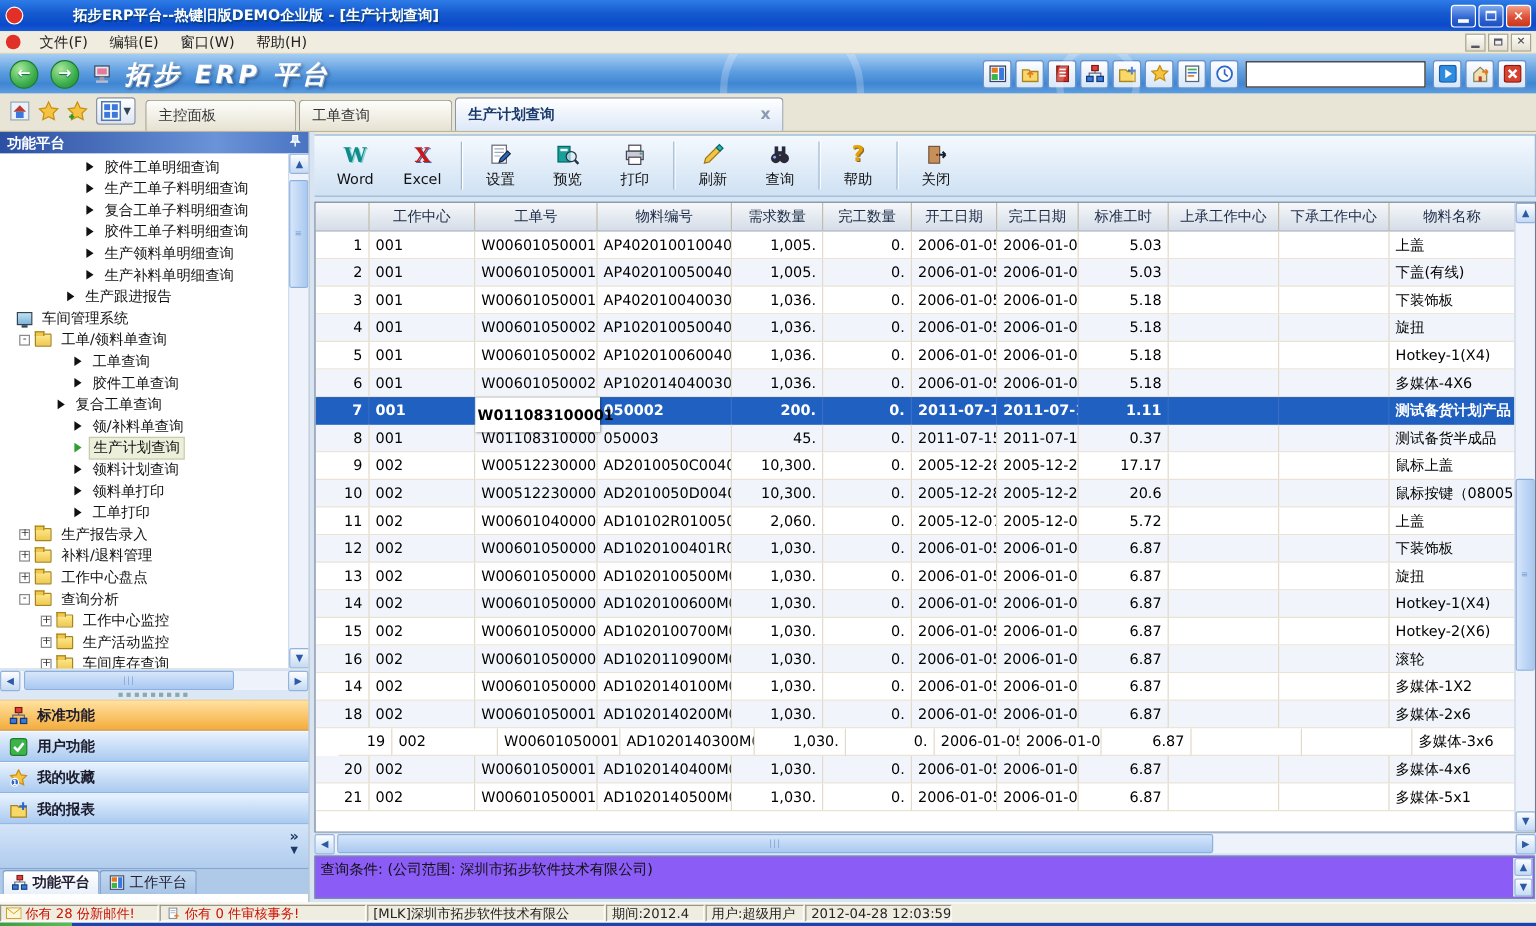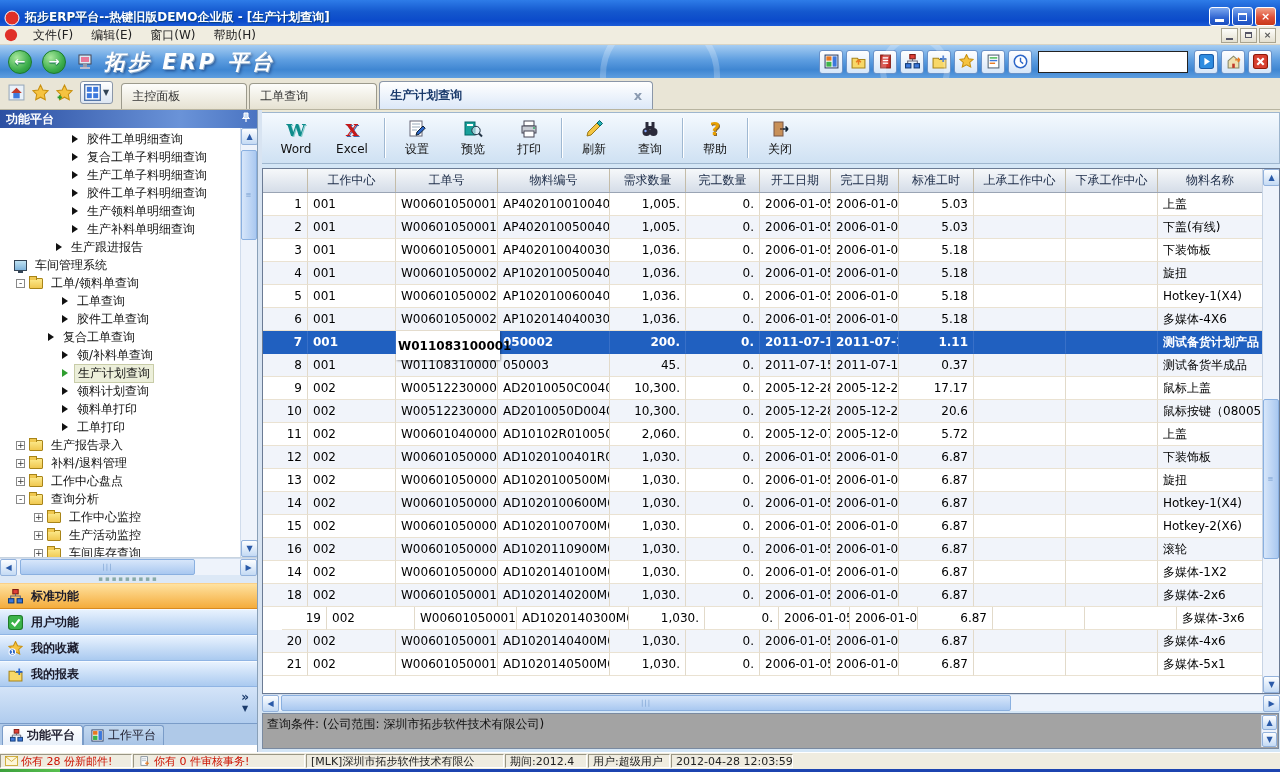--- a/index.html
+++ b/index.html
@@ -3,21 +3,21 @@
 <meta charset="utf-8">
 <style>
 * { margin:0; padding:0; box-sizing:border-box; }
 html,body { background:#555; }
 #app { position:relative; width:1280px; height:772px; overflow:hidden;
   font-family:"DejaVu Sans","Liberation Sans",sans-serif; font-size:12px; background:#ECE9D8; }
 
 
 .titlebar { position:absolute; left:0; top:0; width:1280px; height:26px;
   background:linear-gradient(180deg,#2E7CE8 0%,#1458CE 45%,#0B4ACA 80%,#1C5CD8 100%);
-  display:flex; align-items:flex-end; padding:0 4px; }
+  display:flex; align-items:center; padding:0 4px;gap:36px; }
 .titlebar .ttl { color:#fff; font-weight:bold; font-size:12px; margin-left:5px; text-shadow:1px 1px 1px #0338; }
 .winbtns { margin-left:auto; display:flex; gap:2px; }
 .wbtn { width:21px; height:19px; border-radius:3px; border:1px solid #fff; display:flex; align-items:center; justify-content:center;
   background:linear-gradient(180deg,#7DA9F0,#2E63D0 60%,#1C4FC0); color:#fff; font-weight:bold; font-size:11px; }
 .wbtn.close { background:linear-gradient(180deg,#F2A188,#DE5038 55%,#C83818); }
 .wbtn .bar { width:9px; height:3px; background:#fff; margin-top:8px; }
 .wbtn .sq { width:9px; height:8px; border:1px solid #fff; border-top-width:2px; }
 
 
 .menubar { position:absolute; left:0; top:26px; width:1280px; height:19px; background:#F0EDE0;
@@ -133,21 +133,21 @@
   white-space:nowrap; overflow:hidden; color:#000; flex:none; }
 .td.r { justify-content:flex-end; }
 .trow.sel, .trow.sel .td { background:#2060C0; color:#fff; font-weight:bold; border-right-color:#3870C8; border-bottom-color:#2060C0; }
 .editcell { position:absolute; top:0; height:29px; background:#fff; z-index:5; color:#000; font-weight:bold;
   display:flex; align-items:center; padding:0 2px; box-shadow:1px 1px 2px rgba(0,0,0,.35); }
 .editcell .cursor { width:1px; height:14px; background:#000; margin-left:1px; }
 .tvsb { position:absolute; right:0; top:0; bottom:0; width:17px; background:#EEF3FB; border-left:1px solid #C8D4E4; }
 
 
 .rp-strip3 { height:2px; }
-.querybox { height:36px; background:#a3a3a3; border:1px solid #7A8AA0; margin-right:1px; position:relative; padding:2px 20px 2px 4px; color:#111; }
+.querybox { height:36px; background:#8b5cf6; border:1px solid #7A8AA0; margin-right:1px; position:relative; padding:2px 20px 2px 4px; color:#111; }
 .qsb { position:absolute; right:1px; top:1px; bottom:1px; width:16px; background:#EEF3FB; border-left:1px solid #D0DCEC; }
 .qsb .sb-btn { width:15px; height:15px; left:0; }
 .rp-strip4 { height:3px; }
 
 
 .statusbar { position:absolute; left:0; top:752px; width:1280px; height:17px; background:#EFECE0; border-top:1px solid #fff;
   display:flex; font-size:11px; align-items:stretch; }
 .seg { border:1px solid; border-color:#9A9684 #FFF #FFF #9A9684; margin:1px 1px 1px 0; display:flex; align-items:center;
   padding:0 4px; gap:3px; white-space:nowrap; overflow:hidden; color:#222; flex:none; }
 .seg.grow { flex:1; }
@@ -367,25 +367,25 @@
         </span>
       </div>
       <div class="tree">
         <div class="tree-rows" id="tree">
             <div class="titem" style="padding-left: 72px;">
               <span class="tri"></span>
               <span class="lbl">胶件工单明细查询</span>
             </div>
             <div class="titem" style="padding-left: 72px;">
               <span class="tri"></span>
+              <span class="lbl">生产工单子料明细查询</span>
+            </div>
+            <div class="titem" style="padding-left: 72px;">
+              <span class="tri"></span>
               <span class="lbl">复合工单子料明细查询</span>
-            </div>
-            <div class="titem" style="padding-left: 72px;">
-              <span class="tri"></span>
-              <span class="lbl">生产工单子料明细查询</span>
             </div>
             <div class="titem" style="padding-left: 72px;">
               <span class="tri"></span>
               <span class="lbl">胶件工单子料明细查询</span>
             </div>
             <div class="titem" style="padding-left: 72px;">
               <span class="tri"></span>
               <span class="lbl">生产领料单明细查询</span>
             </div>
             <div class="titem" style="padding-left: 72px;">

